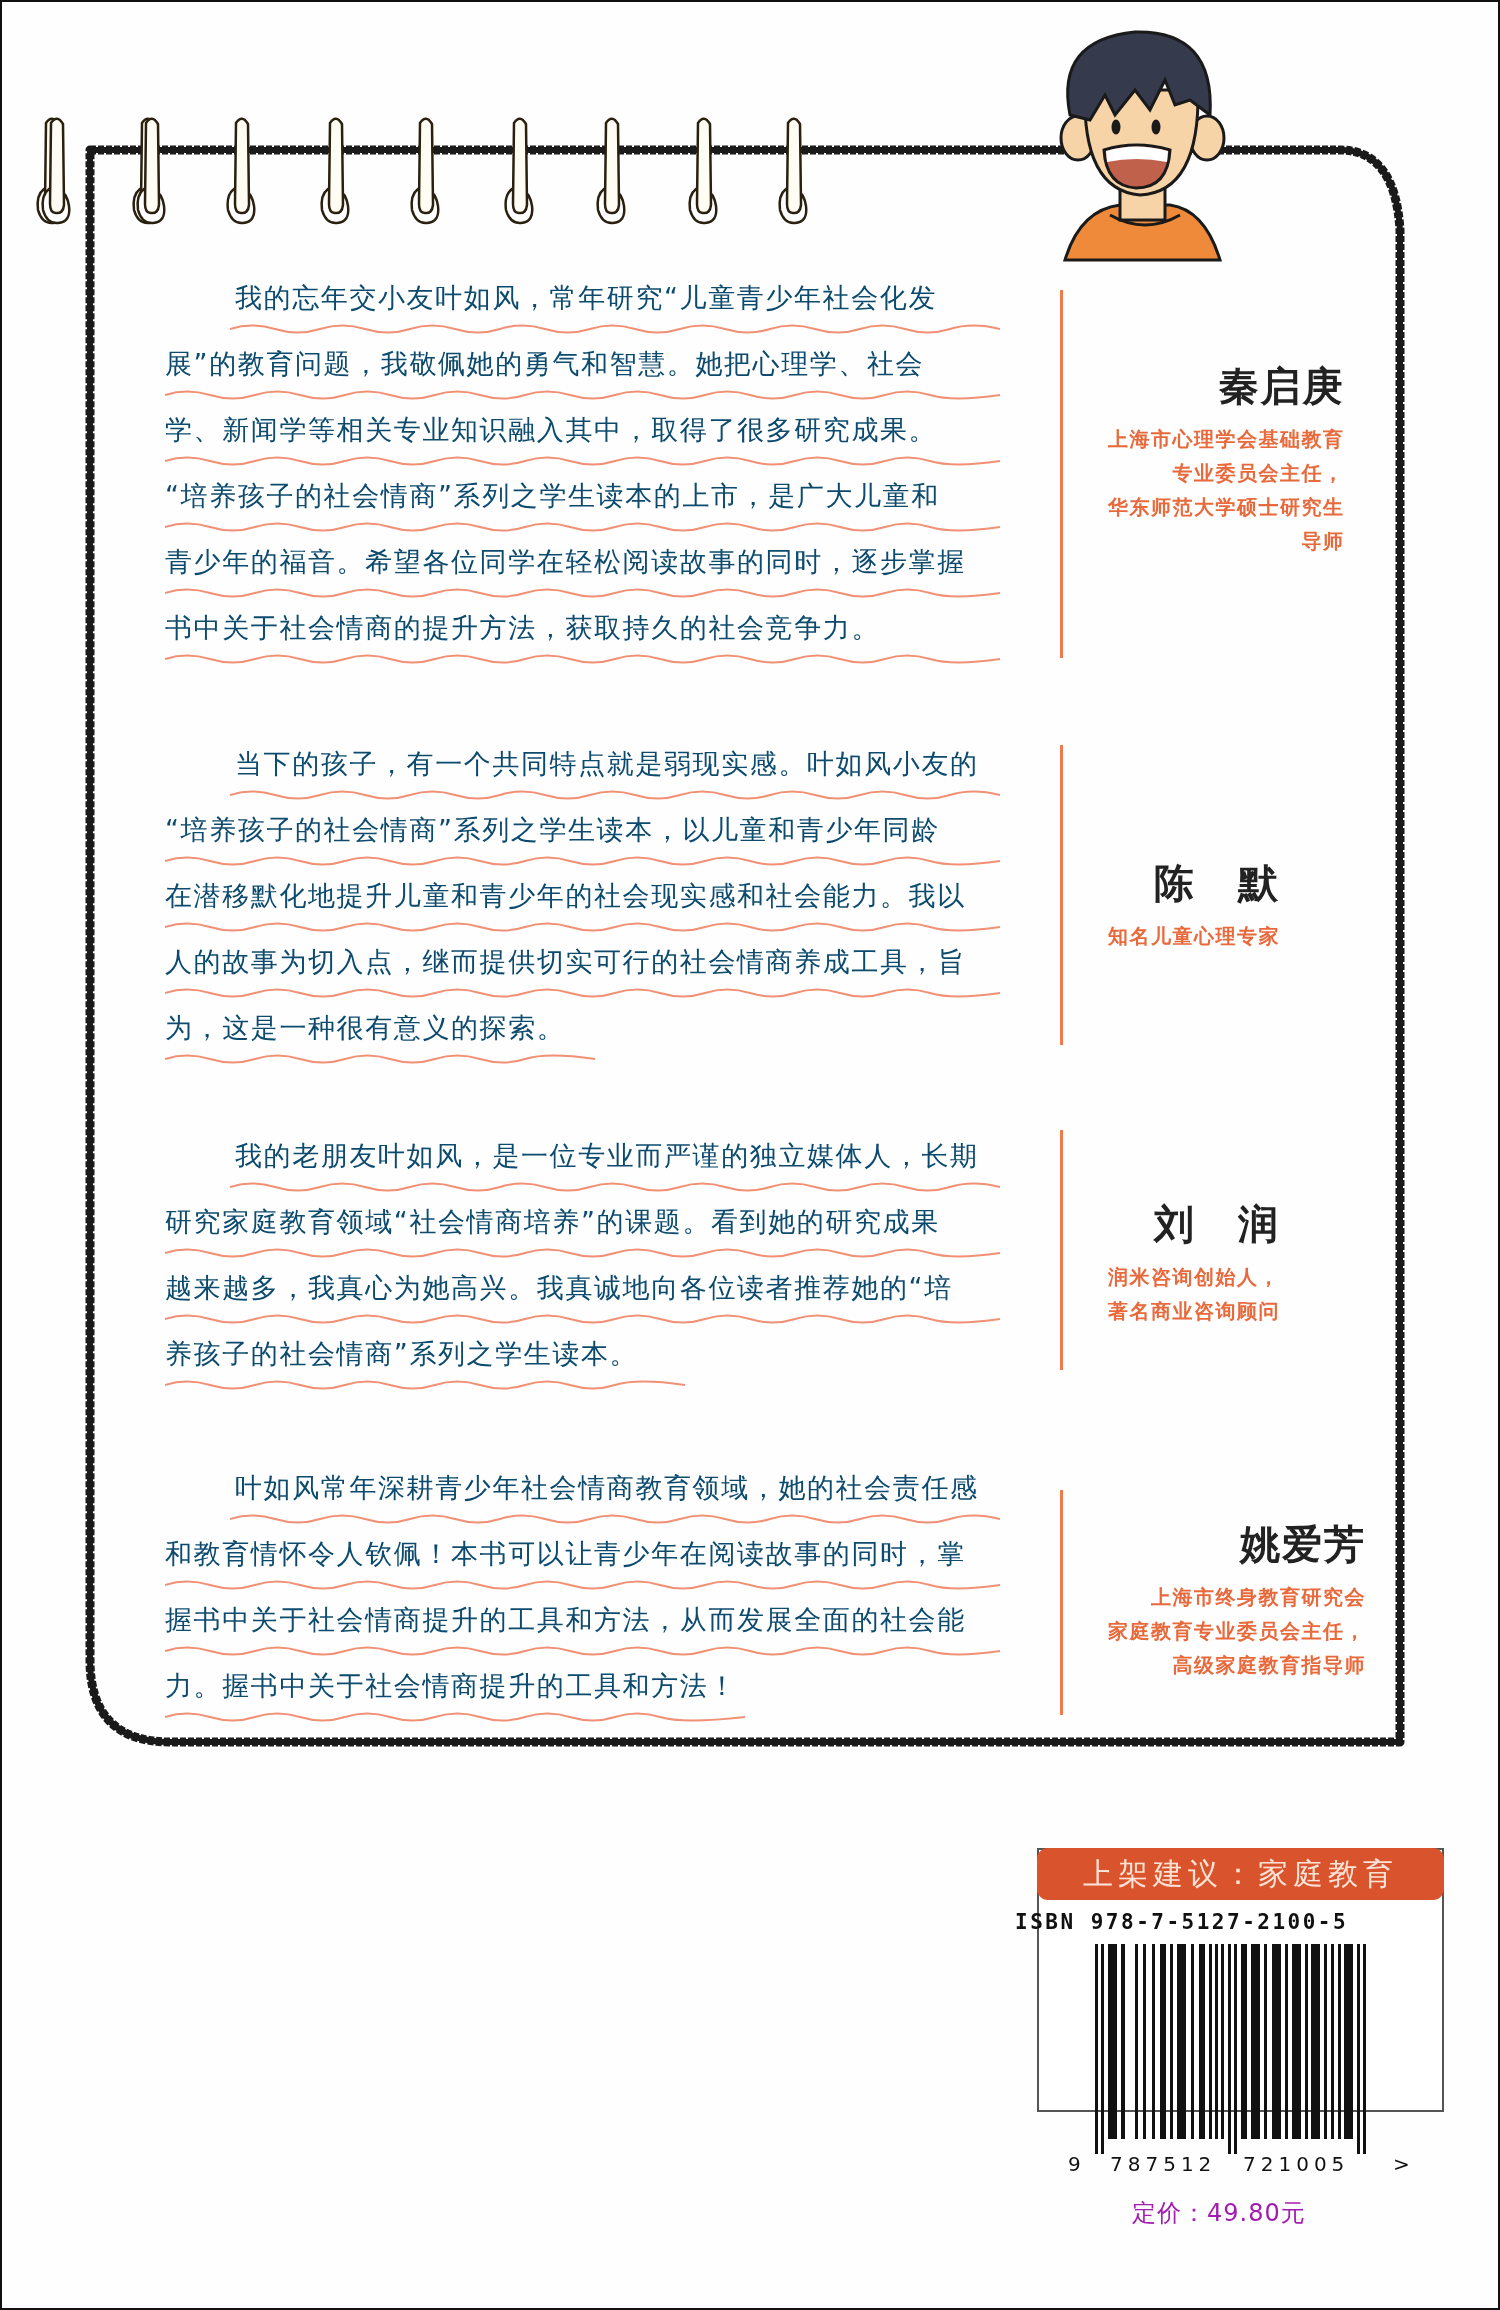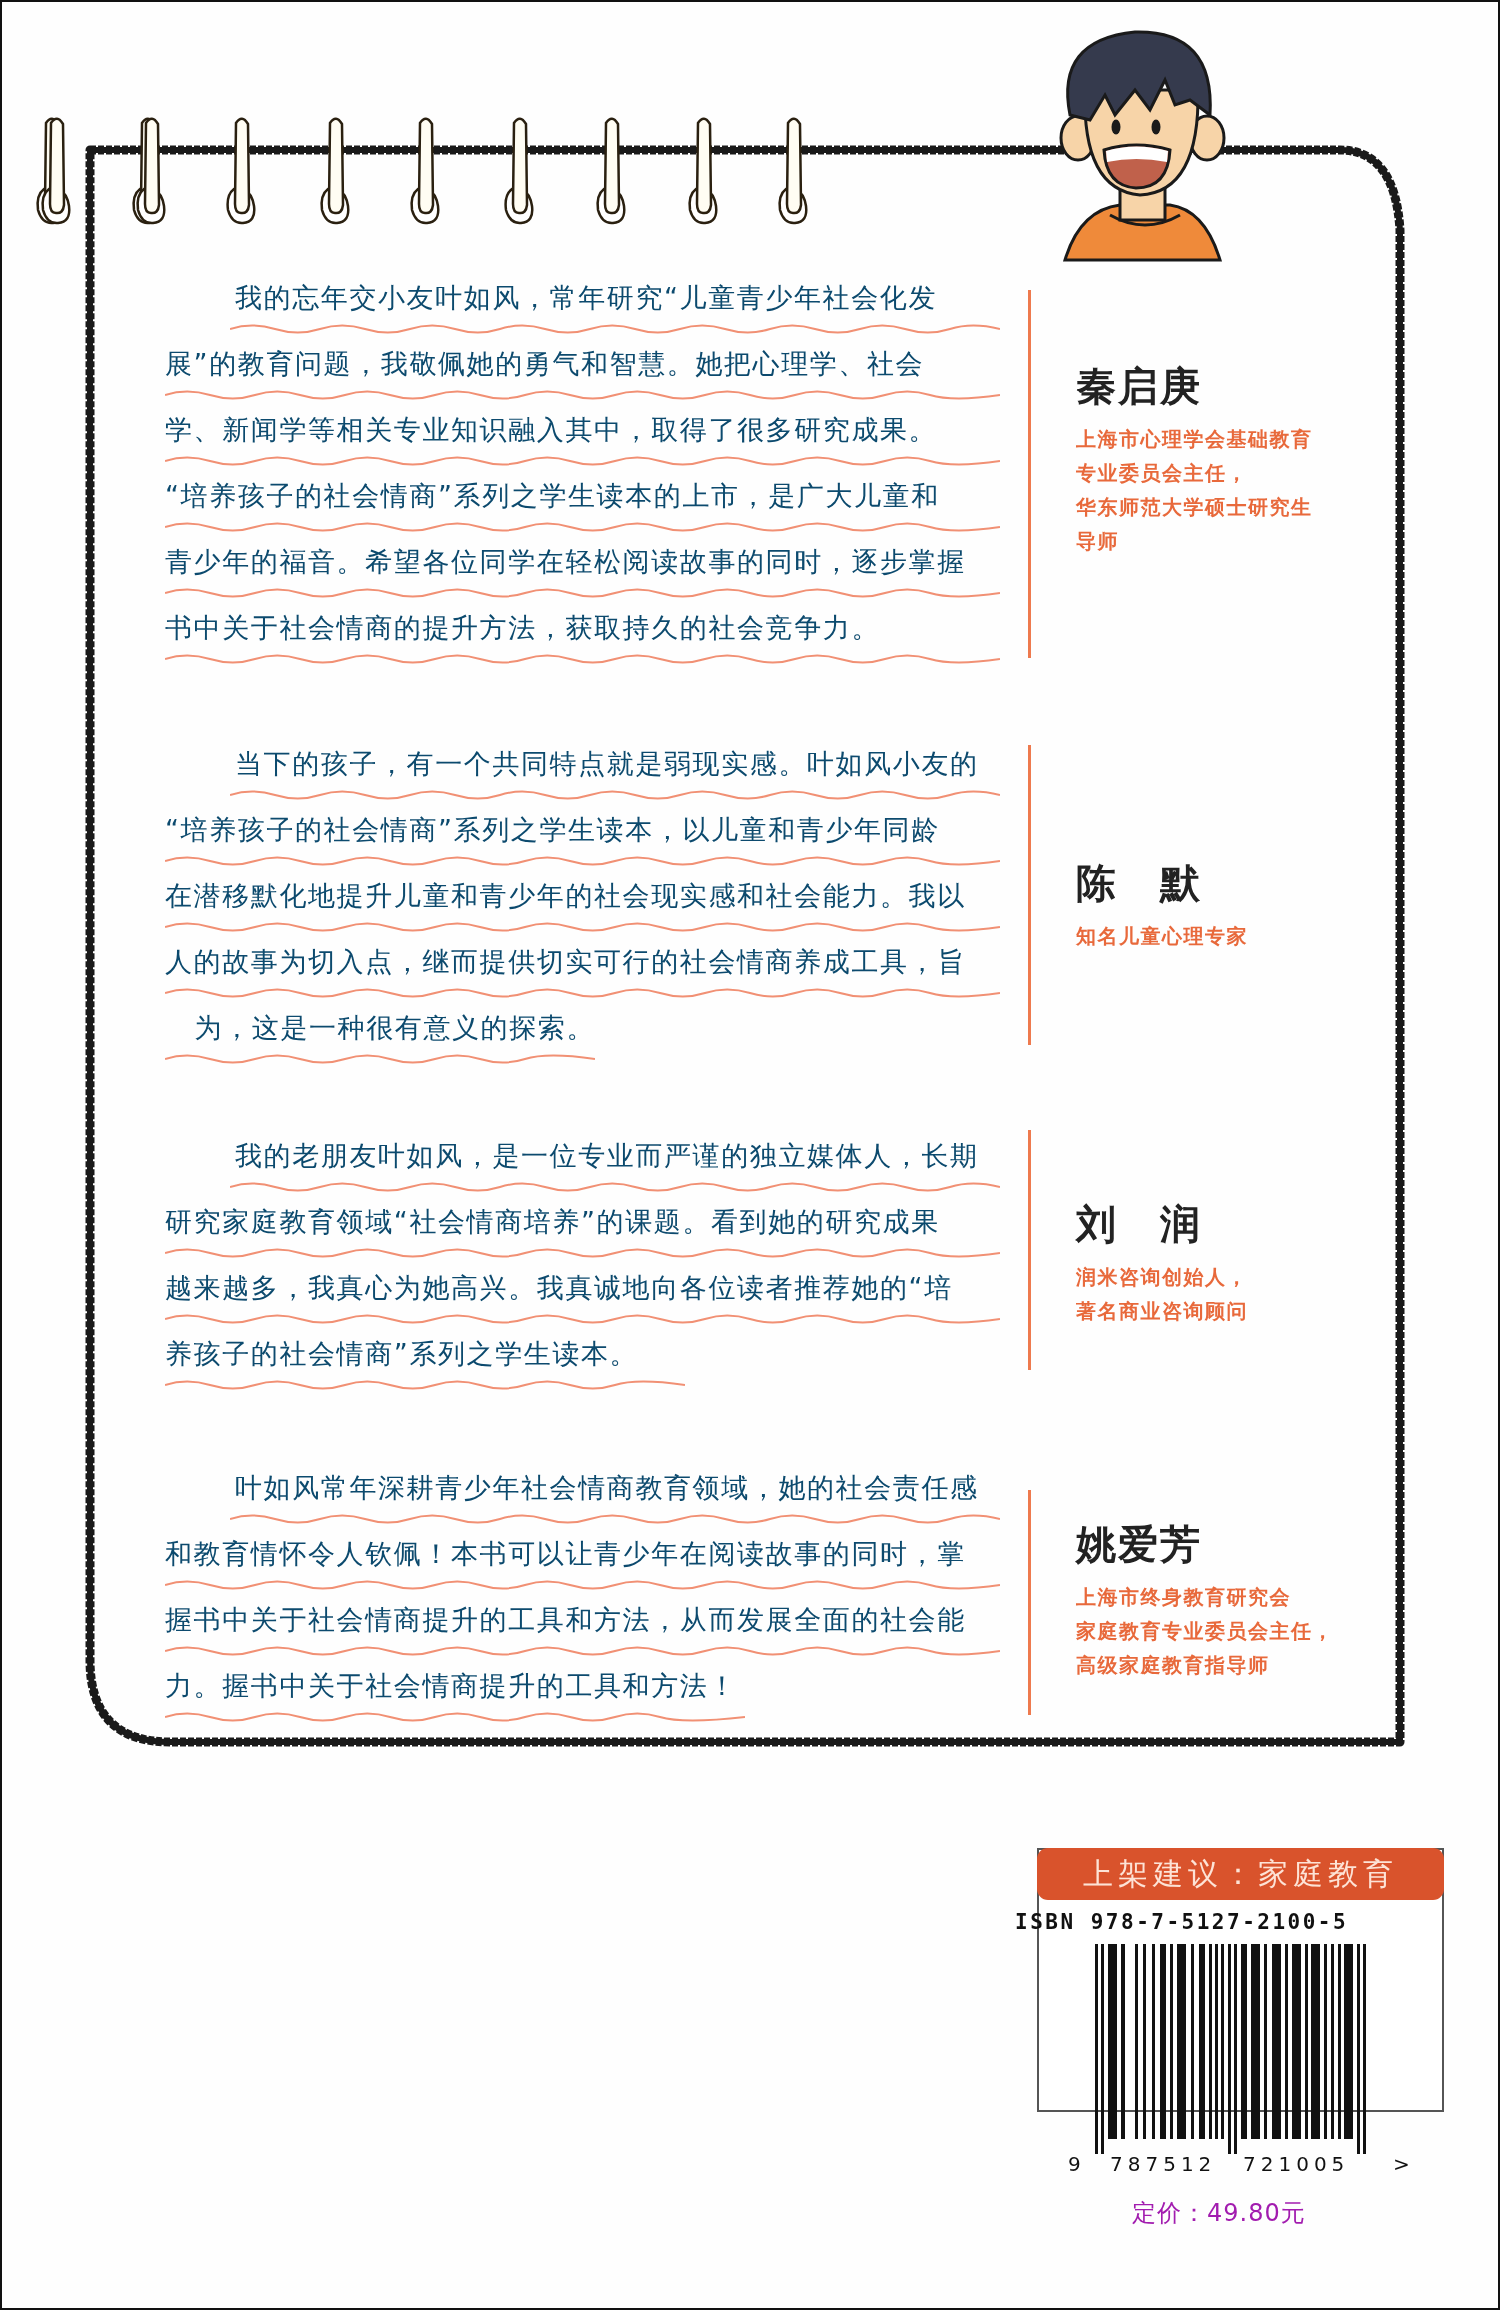--- a/index.html
+++ b/index.html
@@ -21,22 +21,23 @@
     position:relative; height:66px; line-height:52px;
     font-size:27px; letter-spacing:1.6px; white-space:nowrap;
     color:#0c4a6e;
   }
   .para-line.first { padding-left:70px; }
   .para-line .wave {
     position:absolute; left:0; bottom:2px; height:14px; width:100%;
   }
   .para-line.first .wave { left:65px; width:calc(100% - 65px); }
   .author-block {
-    position:absolute; left:1028px; border-left:3px solid #ee7a4e;
+    position:absolute; left:1060px; border-left:3px solid #ee7a4e;
     padding-left:45px;
+    text-align:right;
   }
   .author-name {
     font-size:40px; font-weight:bold; color:#222; letter-spacing:2px;
     line-height:56px; margin-bottom:8px;
   }
   .author-title {
     font-size:20px; font-weight:bold; color:#e8693b; line-height:34px;
     letter-spacing:1.5px; white-space:nowrap;
   }
   .price-box {
@@ -146,21 +147,21 @@
       </svg></div>
   <div class="para-line"><span>“培养孩子的社会情商”系列之学生读本，以儿童和青少年同龄</span><svg class="wave" viewBox="0 0 835 14" preserveAspectRatio="none">
         <path d="M0 7 Q 22 0 45 7 T 90 7 T 135 7 T 180 7 T 225 7 T 270 7 T 315 7 T 360 7 T 405 7 T 450 7 T 495 7 T 540 7 T 585 7 T 630 7 T 675 7 T 720 7 T 765 7 T 835 7" fill="none" stroke="#f19074" stroke-width="2"></path>
       </svg></div>
   <div class="para-line"><span>在潜移默化地提升儿童和青少年的社会现实感和社会能力。我以</span><svg class="wave" viewBox="0 0 835 14" preserveAspectRatio="none">
         <path d="M0 7 Q 22 0 45 7 T 90 7 T 135 7 T 180 7 T 225 7 T 270 7 T 315 7 T 360 7 T 405 7 T 450 7 T 495 7 T 540 7 T 585 7 T 630 7 T 675 7 T 720 7 T 765 7 T 835 7" fill="none" stroke="#f19074" stroke-width="2"></path>
       </svg></div>
   <div class="para-line"><span>人的故事为切入点，继而提供切实可行的社会情商养成工具，旨</span><svg class="wave" viewBox="0 0 835 14" preserveAspectRatio="none">
         <path d="M0 7 Q 22 0 45 7 T 90 7 T 135 7 T 180 7 T 225 7 T 270 7 T 315 7 T 360 7 T 405 7 T 450 7 T 495 7 T 540 7 T 585 7 T 630 7 T 675 7 T 720 7 T 765 7 T 835 7" fill="none" stroke="#f19074" stroke-width="2"></path>
       </svg></div>
-  <div class="para-line" style="width:430px;text-align:right;"><span>为，这是一种很有意义的探索。</span><svg class="wave" viewBox="0 0 430 14" preserveAspectRatio="none">
+  <div class="para-line" style="width:430px;"><span>为，这是一种很有意义的探索。</span><svg class="wave" viewBox="0 0 430 14" preserveAspectRatio="none">
         <path d="M0 7 Q 22 0 45 7 T 90 7 T 135 7 T 180 7 T 225 7 T 270 7 T 315 7 T 360 7 T 430 7" fill="none" stroke="#f19074" stroke-width="2"></path>
       </svg></div>
 </div>
 
 <div class="endorsement" style="top:1130px;">
   <div class="para-line first"><span>我的老朋友叶如风，是一位专业而严谨的独立媒体人，长期</span><svg class="wave" viewBox="0 0 770 14" preserveAspectRatio="none">
         <path d="M0 7 Q 22 0 45 7 T 90 7 T 135 7 T 180 7 T 225 7 T 270 7 T 315 7 T 360 7 T 405 7 T 450 7 T 495 7 T 540 7 T 585 7 T 630 7 T 675 7 T 720 7 T 770 7" fill="none" stroke="#f19074" stroke-width="2"></path>
       </svg></div>
   <div class="para-line"><span>研究家庭教育领域“社会情商培养”的课题。看到她的研究成果</span><svg class="wave" viewBox="0 0 835 14" preserveAspectRatio="none">
         <path d="M0 7 Q 22 0 45 7 T 90 7 T 135 7 T 180 7 T 225 7 T 270 7 T 315 7 T 360 7 T 405 7 T 450 7 T 495 7 T 540 7 T 585 7 T 630 7 T 675 7 T 720 7 T 765 7 T 835 7" fill="none" stroke="#f19074" stroke-width="2"></path>

